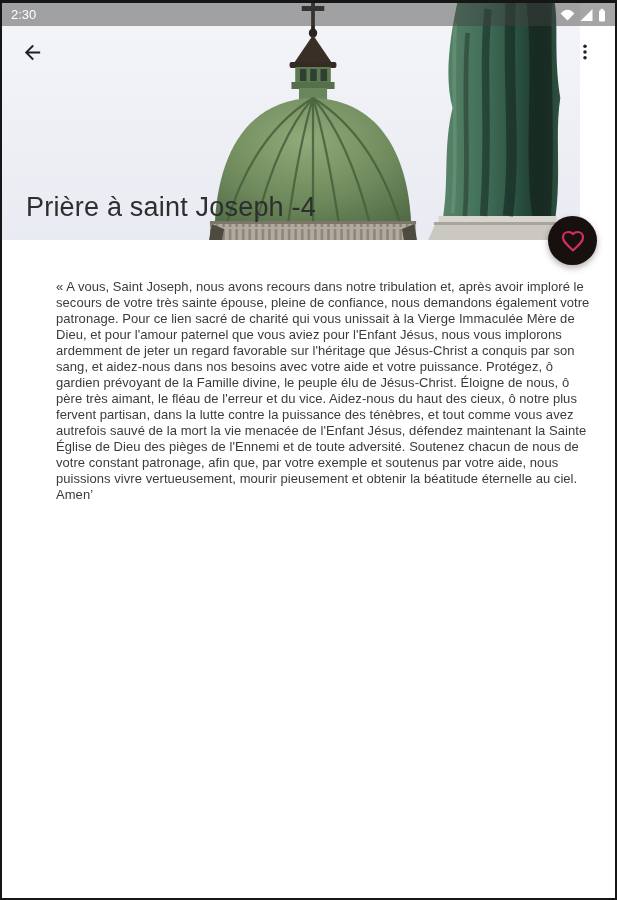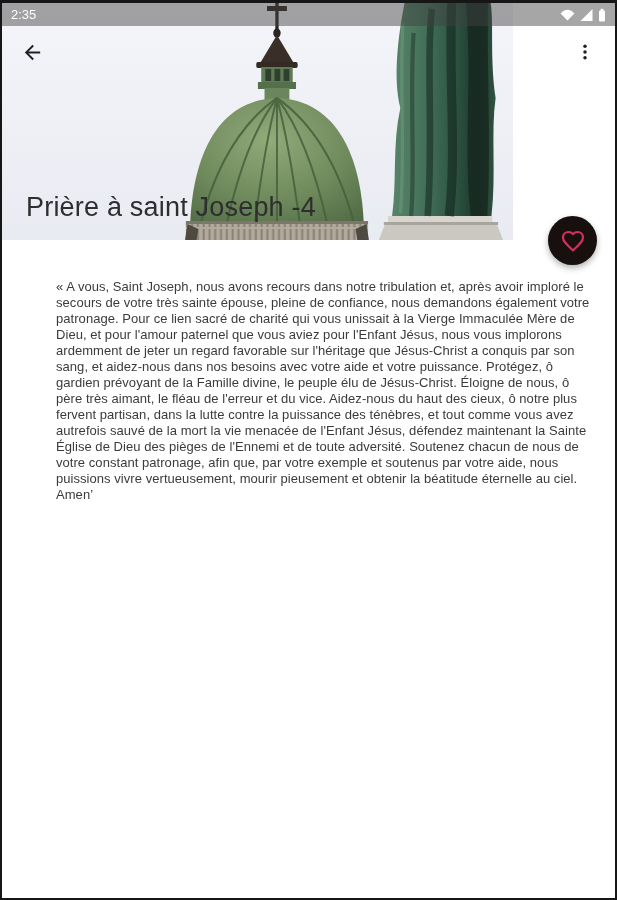--- a/index.html
+++ b/index.html
@@ -3,21 +3,21 @@
 <meta charset="utf-8">
 <style>
   html,body{margin:0;padding:0;background:#ffffff;}
   .screen{
     position:relative;width:617px;height:900px;overflow:hidden;
     background:#ffffff;box-sizing:border-box;
     border:2px solid #161616;border-top-width:3px;
     font-family:"Liberation Sans",sans-serif;
   }
   
-  .hero{position:absolute;top:0;left:0;width:511px;height:237px;background:#eef0f5;}
+  .hero{position:absolute;top:0;left:0;width:578px;height:237px;background:#eef0f5;}
   .hero svg{display:block;width:100%;height:100%;}
   .hero-title{
     position:absolute;left:24px;bottom:17px;z-index:4;
     font-size:27px;font-weight:400;color:#2e2e2e;letter-spacing:.2px;
     white-space:nowrap;
   }
   
   .status-bar{
     position:absolute;top:0;left:0;right:0;height:23px;z-index:5;
     background:rgba(66,66,66,.47);color:#fff;
@@ -124,21 +124,21 @@
       <rect x="222" y="218" width="220" height="4" fill="#7d766a"></rect>
       <rect x="222" y="221" width="220" height="16" fill="url(#dentils)"></rect>
       <path d="M221 237 L224 221 L237 226 L235 237 Z" fill="#4c4a41"></path>
       <path d="M443 237 L440 221 L427 226 L429 237 Z" fill="#4c4a41"></path>
     </svg>
 
     <div class="hero-title">Prière à saint Joseph -4</div>
   </div>
 
   <div class="status-bar">
-    <span class="status-time">2:35</span>
+    <span class="status-time">2:30</span>
     <span class="status-icons">
       <svg width="15" height="12" viewBox="0 0 15 12">
         <path d="M7.5 11.4 L0.6 4.6 C2.6 2.1 4.9 0.8 7.5 0.8 C10.1 0.8 12.4 2.1 14.4 4.6 Z" fill="#ffffff"></path>
       </svg>
       <svg width="13" height="12" viewBox="0 0 13 12">
         <path d="M12.5 0 L12.5 12 L0.5 12 Z" fill="#ffffff"></path>
       </svg>
       <svg width="8" height="14" viewBox="0 0 8 14">
         <rect x="2.6" y="0.8" width="2.8" height="2.4" fill="#ffffff"></rect>
         <rect x="1" y="2.4" width="6" height="11" rx="1" fill="#ffffff"></rect>

